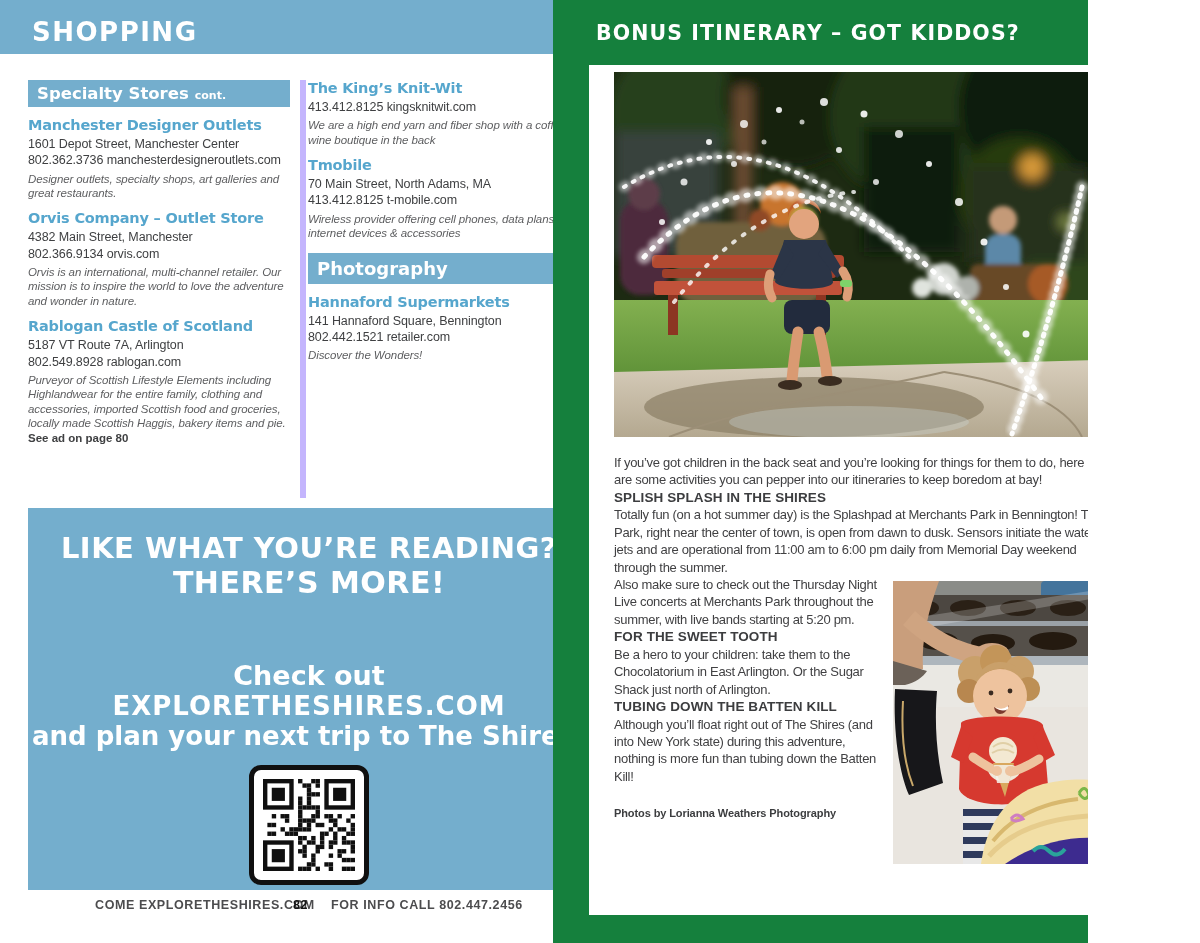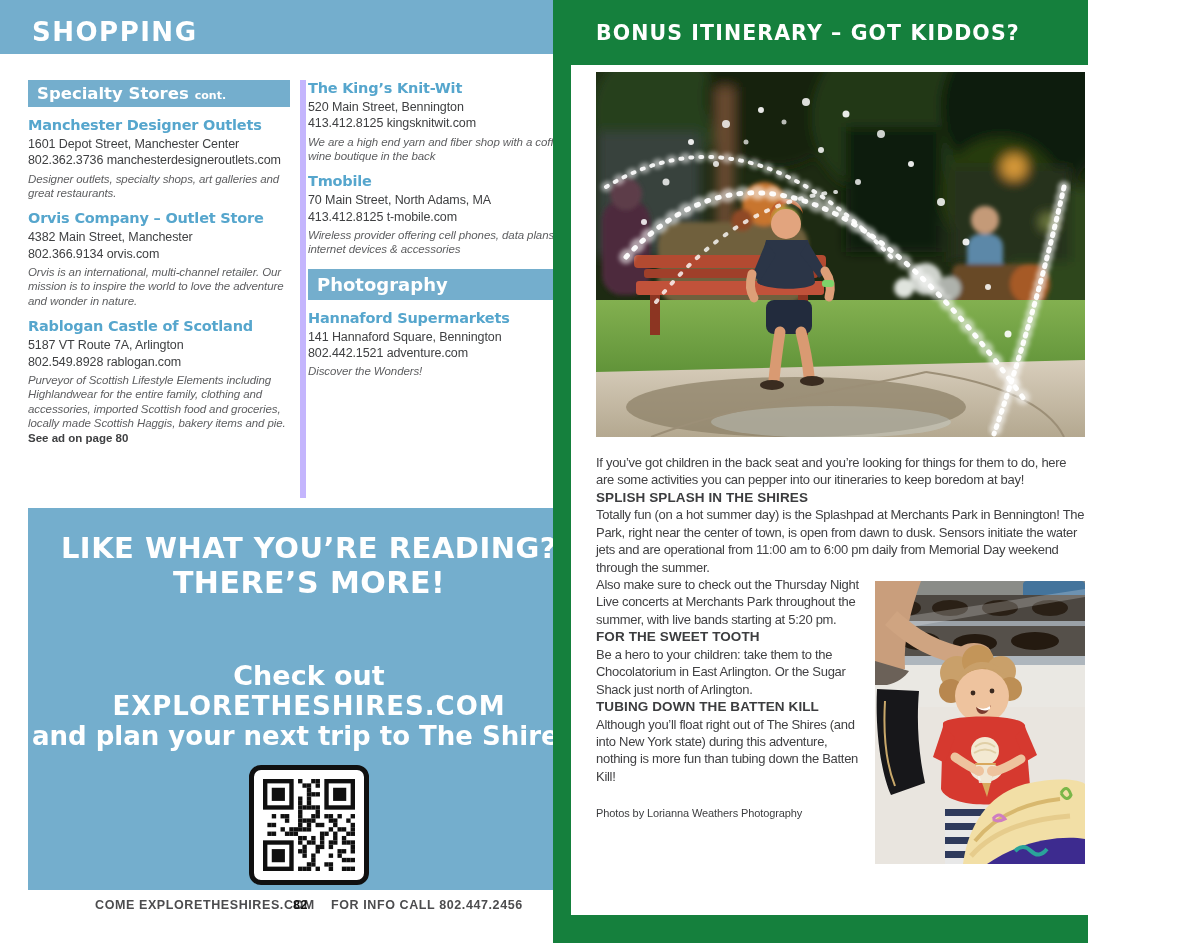--- a/index.html
+++ b/index.html
@@ -41,31 +41,31 @@
 
   .footer-bar { position:absolute; top:898px; left:0; width:612px; height:20px; }
   .footer-bar span { position:absolute; top:0; font-size:12.5px; font-weight:700; color:#4c4c4e; letter-spacing:0.6px; }
   .f-left { left:95px; }
   .f-num { left:293px; color:#151515 !important; font-weight:900 !important; }
   .f-right { left:331px; }
 
   
   .page-right { position:relative; width:588px; height:943px; background:#15803d;padding-left:38px; }
   .rp-title { position:absolute; top:21px; left:43px; color:#ffffff; font-size:20.5px; font-weight:800; letter-spacing:1.1px; font-family:"DejaVu Sans", sans-serif; }
-  .card { position:absolute; top:65px; left:18px; width:538px; height:850px; background:#ffffff; overflow:hidden; }
+  .card { position:absolute; top:65px; left:36px; width:538px; height:850px; background:#ffffff; overflow:hidden; }
   .card-inner { padding:7px 24px 0 25px; }
 
   .photo1 { width:489px; height:365px; display:block; }
   .photo1 svg, .photo2 svg { width:100%; height:100%; display:block; }
 
   .rp-intro { margin-top:17px; font-size:13px; color:#414143; line-height:1.34; letter-spacing:-0.3px; }
   .sec-head { font-size:13.5px; font-weight:800; color:#3c3d3f; letter-spacing:0.1px; line-height:1.3; }
   .sec-body { font-size:13px; color:#414143; line-height:1.34; letter-spacing:-0.3px; }
   .photo2 { float:right; width:210px; height:283px; margin:5px 0 10px 13px; }
-  .credit { margin-top:22px; font-size:11px; font-weight:400; color:#3c3d3f; letter-spacing:-0.1px; }
+  .credit { margin-top:22px; font-size:11px; font-weight:700; color:#3c3d3f; letter-spacing:-0.1px; }
 </style>
 </head>
 <body>
 
 <div class="spread">
 
   <div class="page-left">
 
     <div class="shopping-band">
       <h1>SHOPPING</h1>
@@ -102,42 +102,41 @@
           <div class="entry-desc">Purveyor of Scottish Lifestyle Elements including Highlandwear for the entire family, clothing and accessories, imported Scottish food and groceries, locally made Scottish Haggis, bakery items and pie.</div>
           <div class="entry-note">See ad on page 80</div>
         </div>
 
       </div>
 
       <div class="col2">
 
         <div class="entry" style="margin-top:0;">
           <div class="entry-name">The King’s Knit-Wit</div>
-          <div class="entry-line">520 Main Street, Bennington</div>
           <div class="entry-line">413.412.8125 kingsknitwit.com</div>
           <div class="entry-desc">We are a high end yarn and fiber shop with a coffee and wine boutique in the back</div>
 
         </div>
 
         <div class="entry">
           <div class="entry-name">Tmobile</div>
           <div class="entry-line">70 Main Street, North Adams, MA</div>
           <div class="entry-line">413.412.8125 t-mobile.com</div>
           <div class="entry-desc">Wireless provider offering cell phones, data plans, internet devices &amp; accessories</div>
 
         </div>
 
         <div class="section-band band-super">
           <span class="big">Photography</span>
         </div>
 
         <div class="entry">
           <div class="entry-name">Hannaford Supermarkets</div>
           <div class="entry-line">141 Hannaford Square, Bennington</div>
-          <div class="entry-line">802.442.1521 adventure.com</div>
+          <div class="entry-line">802.442.1521 retailer.com</div>
           <div class="entry-desc">Discover the Wonders!</div>
 
         </div>
       </div>
     </div>
 
     <div class="promo-box">
       <div class="promo-l1">LIKE WHAT YOU’RE READING?</div>
       <div class="promo-l2">THERE’S MORE!</div>
       <div class="promo-l3">Check out</div>

